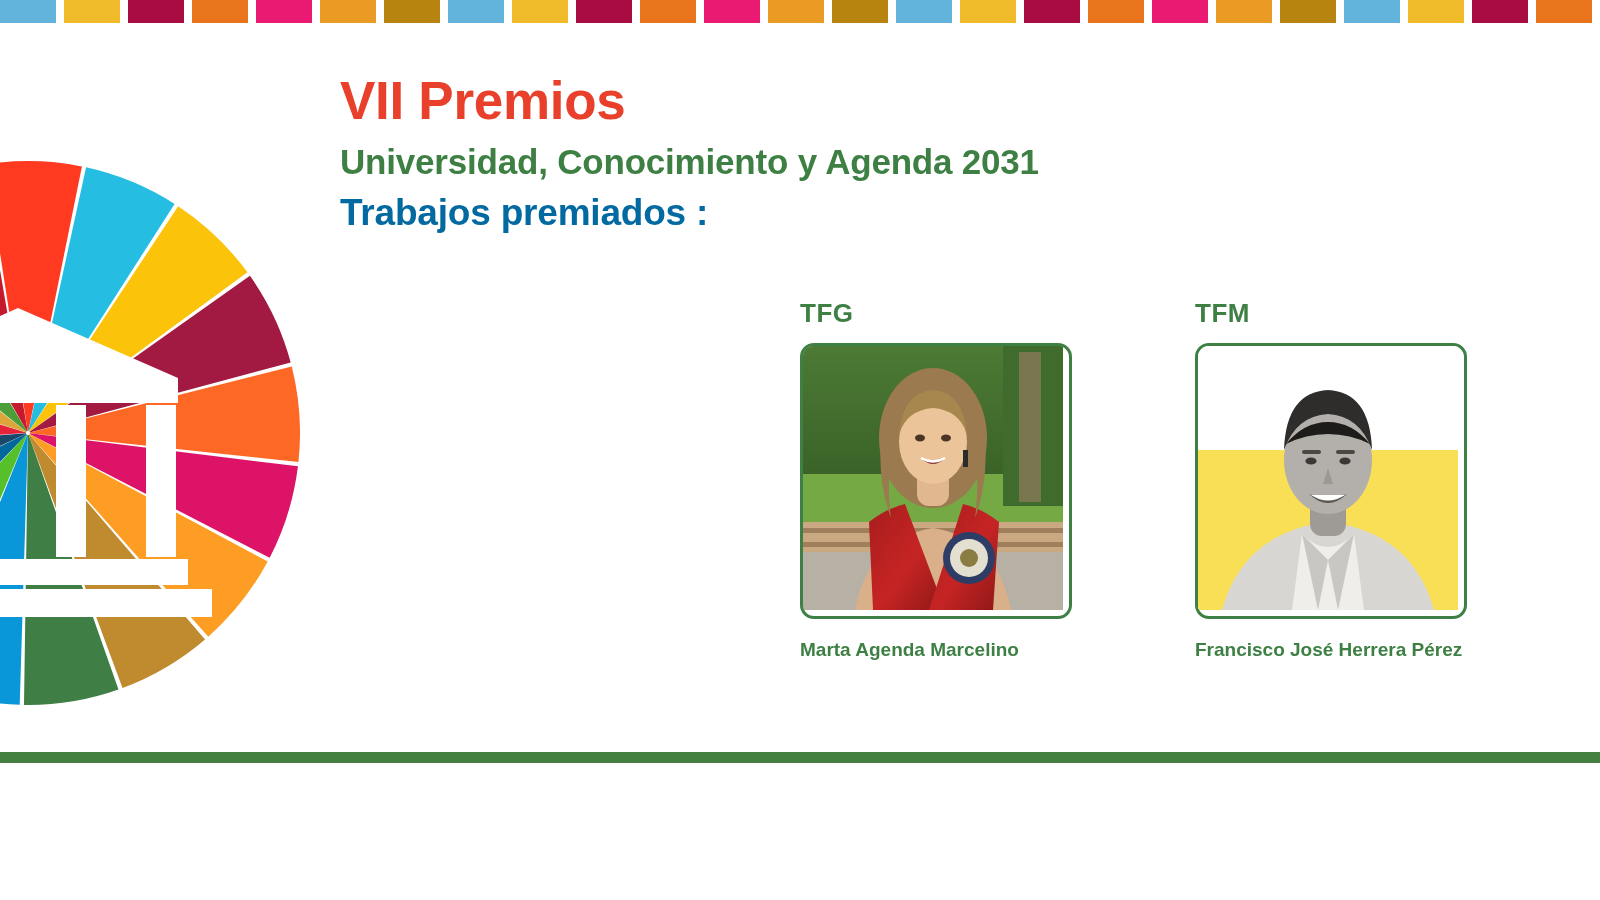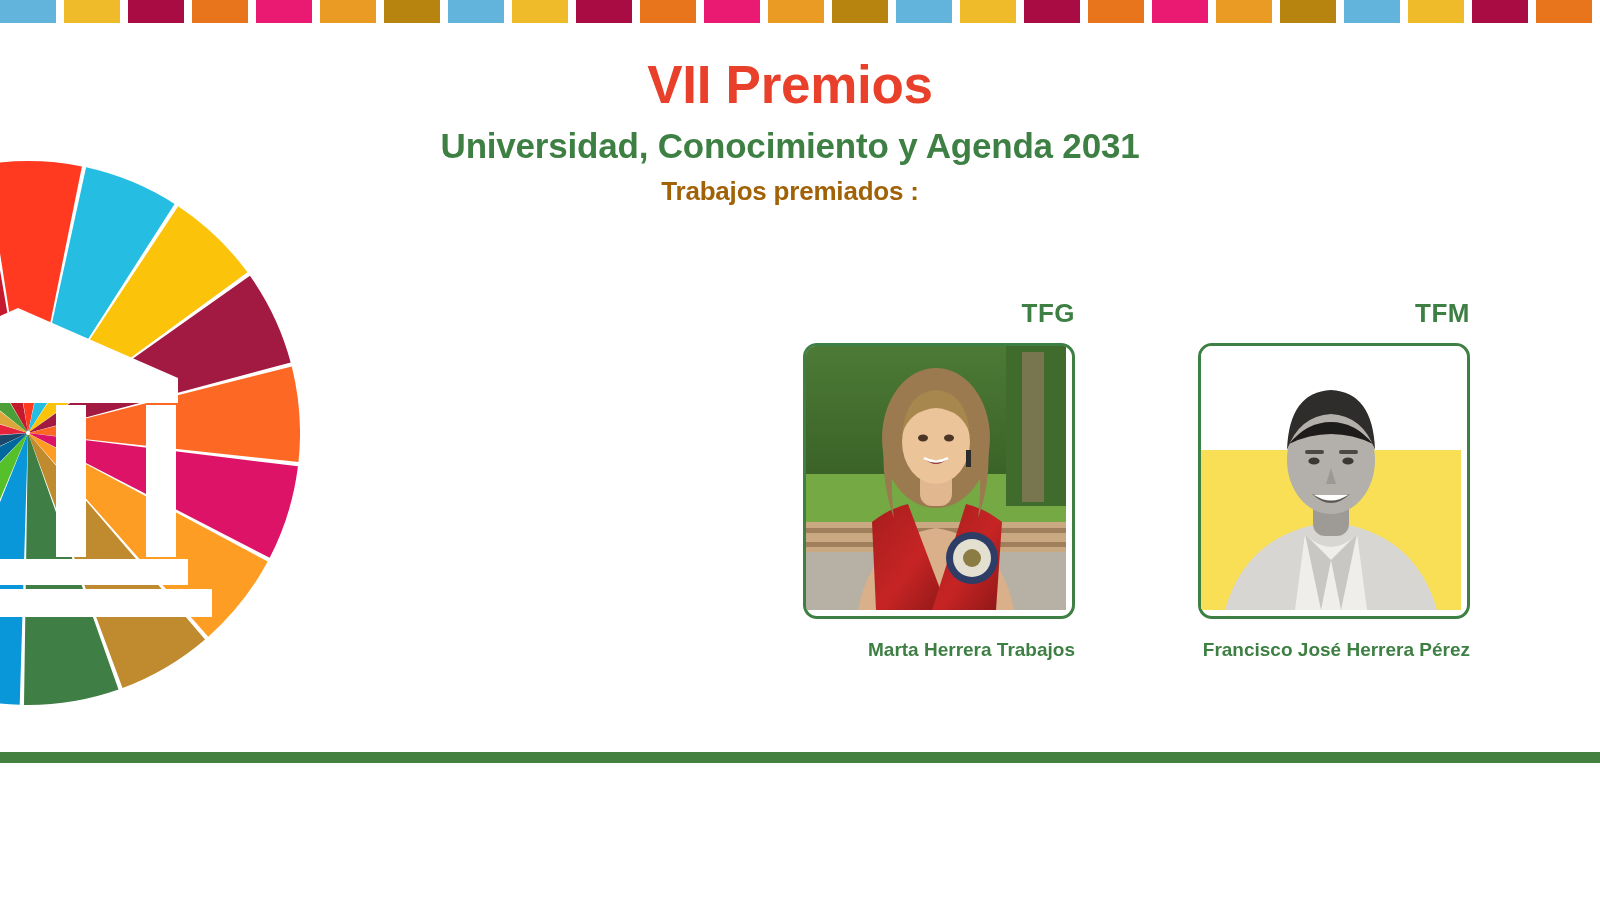--- a/index.html
+++ b/index.html
@@ -38,64 +38,63 @@
     top: 160px;
     width: 430px;
     height: 546px;
   }
   #sdg-wheel-logo svg { display: block; }
 
   
   #heading-block {
     position: absolute;
     left: 340px;
-    top: 58px;
+    top: 74px;
     width: 900px;
-    text-align: center;
   }
   #title-main {
     font-size: 53px;
     font-weight: bold;
     color: #E8402A;
     line-height: 1.02;
     letter-spacing: -0.3px;
     margin: 0;
     font-stretch: condensed;
   }
   #title-sub {
     font-size: 35px;
     font-weight: bold;
     color: #3E8044;
     line-height: 1.05;
     margin: 16px 0 0 0;
     letter-spacing: -0.2px;
   }
   #title-third {
-    font-size: 26px;
-    font-weight: bold;
-    color: #a16207;
+    font-size: 37px;
+    font-weight: bold;
+    color: #0369a1;
     line-height: 1.05;
     margin: 13px 0 0 0;
     letter-spacing: -0.2px;
   }
 
   
   #awards-row {
     position: absolute;
     left: 800px;
     top: 298px;
     width: 670px;
     display: flex;
     gap: 120px;
   }
   .award-card {
     width: 300px;
     display: flex;
     flex-direction: column;
-    align-items: flex-end;
+    align-items: flex-start;
   }
   .award-category {
     font-size: 26px;
     font-weight: bold;
     color: #3E8044;
     letter-spacing: 0.5px;
     margin-bottom: 14px;
   }
   .photo-frame {
     width: 266px;
@@ -255,21 +254,21 @@
         <path d="M118 112 q12 12 24 0 q-12 5 -24 0z" fill="#8e3a3a"></path>
         <path d="M118 112 q12 7 24 0" stroke="#ffffff" stroke-width="2.4" fill="none"></path>
 
         <rect x="160" y="104" width="5" height="17" fill="#2b2b2b"></rect>
 
         <circle cx="166" cy="212" r="26" fill="#2e3d66"></circle>
         <circle cx="166" cy="212" r="19" fill="#e3e0d2"></circle>
         <circle cx="166" cy="212" r="9" fill="#8b7c43"></circle>
       </svg>
     </div>
-    <div class="award-name">Marta Herrera Trabajos</div>
+    <div class="award-name">Marta Agenda Marcelino</div>
   </div>
 
   <div class="award-card">
     <div class="award-category">TFM</div>
     <div class="photo-frame">
       <svg width="260" height="264" viewBox="0 0 260 264" xmlns="http://www.w3.org/2000/svg">
         <rect width="260" height="264" fill="#ffffff"></rect>
         <rect x="0" y="104" width="260" height="160" fill="#F8DF55"></rect>
 
         <path d="M24 264 q22 -78 106 -88 q84 10 106 88 z" fill="#d8d6d2"></path>

